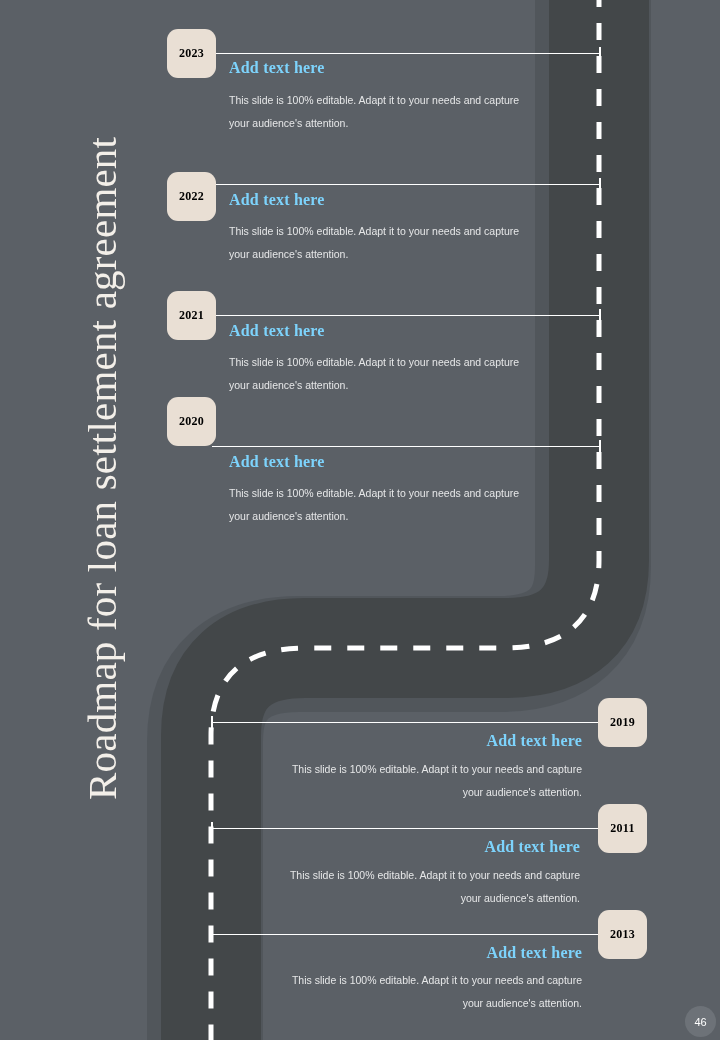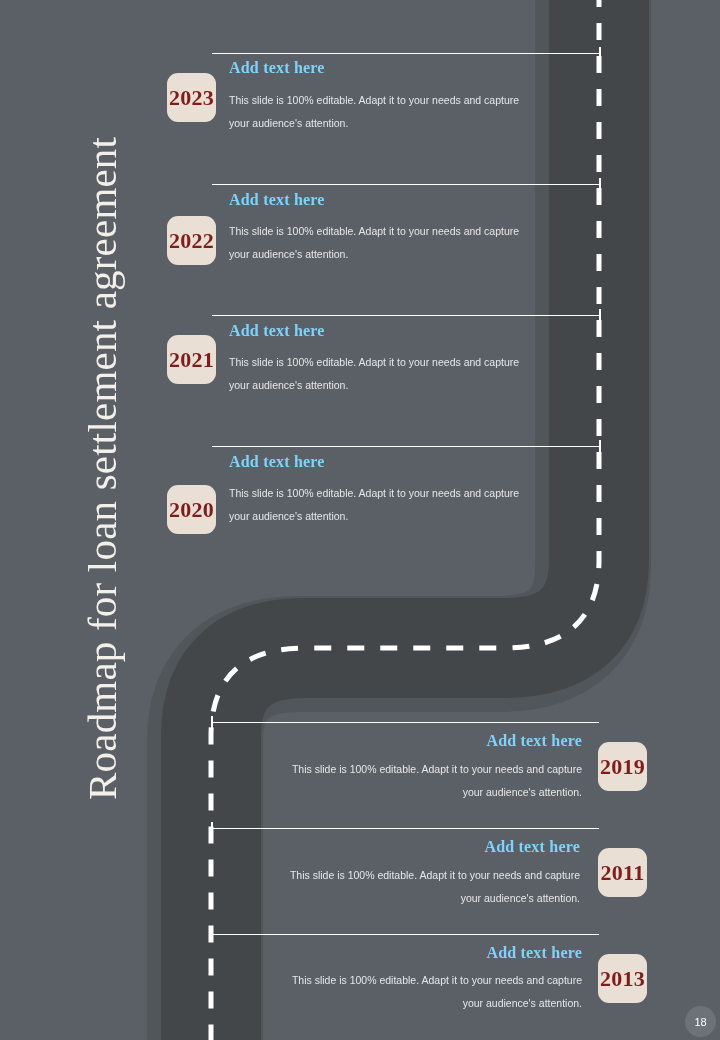--- a/index.html
+++ b/index.html
@@ -37,26 +37,25 @@
     letter-spacing:0.2px;
   }
 
   
   .badge {
     position:absolute;
     width:49px; height:49px;
     background:#e9dfd4;
     border-radius:11px;
     display:flex; align-items:center; justify-content:center;
-    color:#7f1d1d;
+    color:#000000;
     font-family:"Liberation Serif", serif;
-    font-size:22px;
+    font-size:12px;
     font-weight:700;
     letter-spacing:0.3px;
-    margin-top:44px;
   }
   .connector {
     position:absolute;
     height:1px;
     background:#ffffff;
   }
   .tick {
     position:absolute;
     width:2px; height:13px;
     background:#ffffff;
@@ -133,21 +132,21 @@
   <div class="body left" style="left:229px; top:220px;">This slide is 100% editable. Adapt it to your needs and capture your audience's attention.</div>
 
   <div class="connector" style="left:212px; top:315px; width:388px;"></div>
   <div class="tick" style="left:599px; top:309px;"></div>
   <div class="badge" style="left:167px; top:291px;">2021</div>
   <div class="heading" style="left:229px; top:322px;">Add text here</div>
   <div class="body left" style="left:229px; top:351px;">This slide is 100% editable. Adapt it to your needs and capture your audience's attention.</div>
 
   <div class="connector" style="left:212px; top:446px; width:388px;"></div>
   <div class="tick" style="left:599px; top:440px;"></div>
-  <div class="badge" style="left:167px; top:441px;">2020</div>
+  <div class="badge" style="left:167px; top:397px;">2020</div>
   <div class="heading" style="left:229px; top:453px;">Add text here</div>
   <div class="body left" style="left:229px; top:482px;">This slide is 100% editable. Adapt it to your needs and capture your audience's attention.</div>
 
   <div class="connector" style="left:212px; top:722px; width:387px;"></div>
   <div class="tick" style="left:211px; top:716px;"></div>
   <div class="badge" style="left:598px; top:698px;text-align:center;">2019</div>
   <div class="heading right" style="left:286px; top:732px; width:296px;">Add text here</div>
   <div class="body right" style="left:286px; top:758px;">This slide is 100% editable. Adapt it to your needs and capture your audience's attention.</div>
 
   <div class="connector" style="left:212px; top:828px; width:387px;"></div>
@@ -155,15 +154,15 @@
   <div class="badge" style="left:598px; top:804px;">2011</div>
   <div class="heading right" style="left:284px; top:838px; width:296px;">Add text here</div>
   <div class="body right" style="left:284px; top:864px;">This slide is 100% editable. Adapt it to your needs and capture your audience's attention.</div>
 
   <div class="connector" style="left:212px; top:934px; width:387px;"></div>
   <div class="tick" style="left:211px; top:928px;"></div>
   <div class="badge" style="left:598px; top:910px;">2013</div>
   <div class="heading right" style="left:286px; top:944px; width:296px;">Add text here</div>
   <div class="body right" style="left:286px; top:969px;">This slide is 100% editable. Adapt it to your needs and capture your audience's attention.</div>
 
-  <div id="page-number">18</div>
+  <div id="page-number">46</div>
 
 </div>
 
 </body></html>

